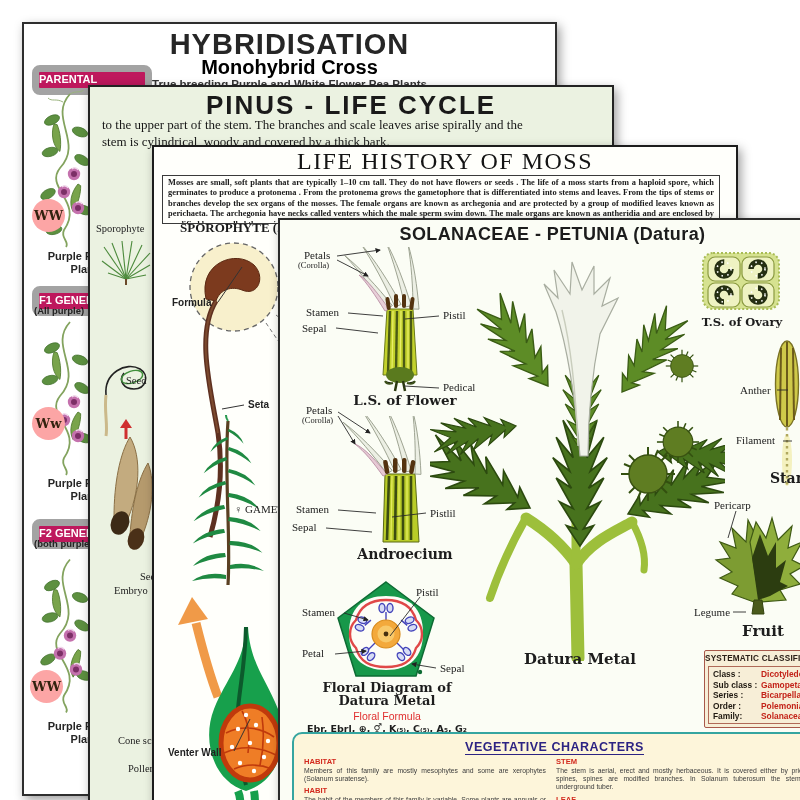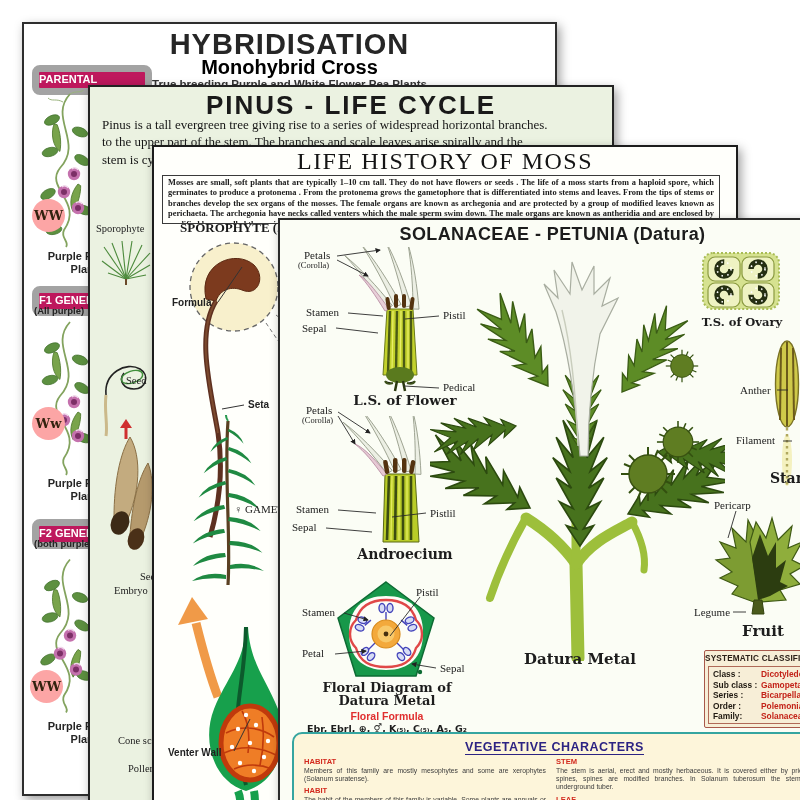--- a/index.html
+++ b/index.html
@@ -147,21 +147,20 @@
     <div class="abs geno" style="left:6px;top:646px;">WW</div>
     <div class="abs pcap" style="left:0;top:696px;">
       <div>Purple Flower</div>
       <div>Plant</div>
     </div>
   </div>
 
   <div class="poster c2">
     <div class="abs ctr c2-title">PINUS - LIFE CYCLE</div>
     <div class="abs ser c2-para">
-      <div>Pinus is a tall evergreen tree giving rise to a series of widespread horizontal branches.</div>
       <div>to the upper part of the stem. The branches and scale leaves arise spirally and the</div>
       <div>stem is cylindrical, woody and covered by a thick bark.</div>
     </div>
 
     <div class="abs ser c2-lbl" style="left:6px;top:136px;">Sporophyte</div>
 
     <svg class="abs" style="left:10px;top:152px;" width="52" height="46" viewBox="0 0 52 46">
       <g stroke="#4c8a3c" stroke-width="1.1" fill="none">
         <path d="M26 40 L4 8"></path>
           <path d="M26 40 L12 4"></path>
@@ -387,21 +386,21 @@
       <circle cx="58" cy="56" r="8.5" fill="#f8c96a"></circle>
       <circle cx="58" cy="56" r="2.4" fill="#46300f"></circle>
       <circle cx="92" cy="94" r="2.2" fill="#0d6b33"></circle>
     </svg>
     <div class="abs lbl" style="left:136px;top:366px;">Pistil</div>
     <div class="abs lbl" style="left:22px;top:386px;">Stamen</div>
     <div class="abs lbl" style="left:22px;top:427px;">Petal</div>
     <div class="abs lbl" style="left:160px;top:442px;">Sepal</div>
     <div class="abs ctr cap figcap" style="left:22px;top:460px;width:170px;font-size:13px;">Floral Diagram of</div>
     <div class="abs ctr cap figcap" style="left:22px;top:473px;width:170px;font-size:13px;">Datura Metal</div>
-    <div class="abs ctr" style="left:22px;top:490px;width:170px;font-size:10.5px;font-weight:bold;color:#e02f2f;text-align:center;">Floral Formula</div>
+    <div class="abs ctr" style="left:22px;top:490px;width:170px;font-size:10.5px;font-weight:normal;color:#e02f2f;text-align:center;">Floral Formula</div>
     <div class="abs ctr" style="left:2px;top:503px;width:210px;font-size:9.5px;font-weight:bold;font-family:'DejaVu Sans',sans-serif;color:#1d1d1d;">Ebr, Ebrl, ⊕, ⚥, K₍₅₎, C₍₅₎, A₅, G₂</div>
 
     <svg class="abs" style="left:150px;top:26px;" width="295" height="415" viewBox="0 0 295 415">
       <defs>
         <path id="dleaf" d="M0 0 L12 -8 L10 -2 L26 -12 L22 -4 L40 -14 L34 -5 L52 -16 L44 -6 L64 -14 L52 -4 L74 -10 L58 0 L74 10 L52 4 L64 14 L44 6 L52 16 L34 5 L40 14 L22 4 L26 12 L10 2 L12 8 Z"></path>
         <g id="spikyfruit">
           <circle r="19" fill="#5f7d22" stroke="#3a5212" stroke-width="1.5"></circle>
           <g stroke="#33500f" stroke-width="2">
             <path d="M0 -19 L0 -27"></path>
               <path d="M13 -13 L19 -19"></path>

